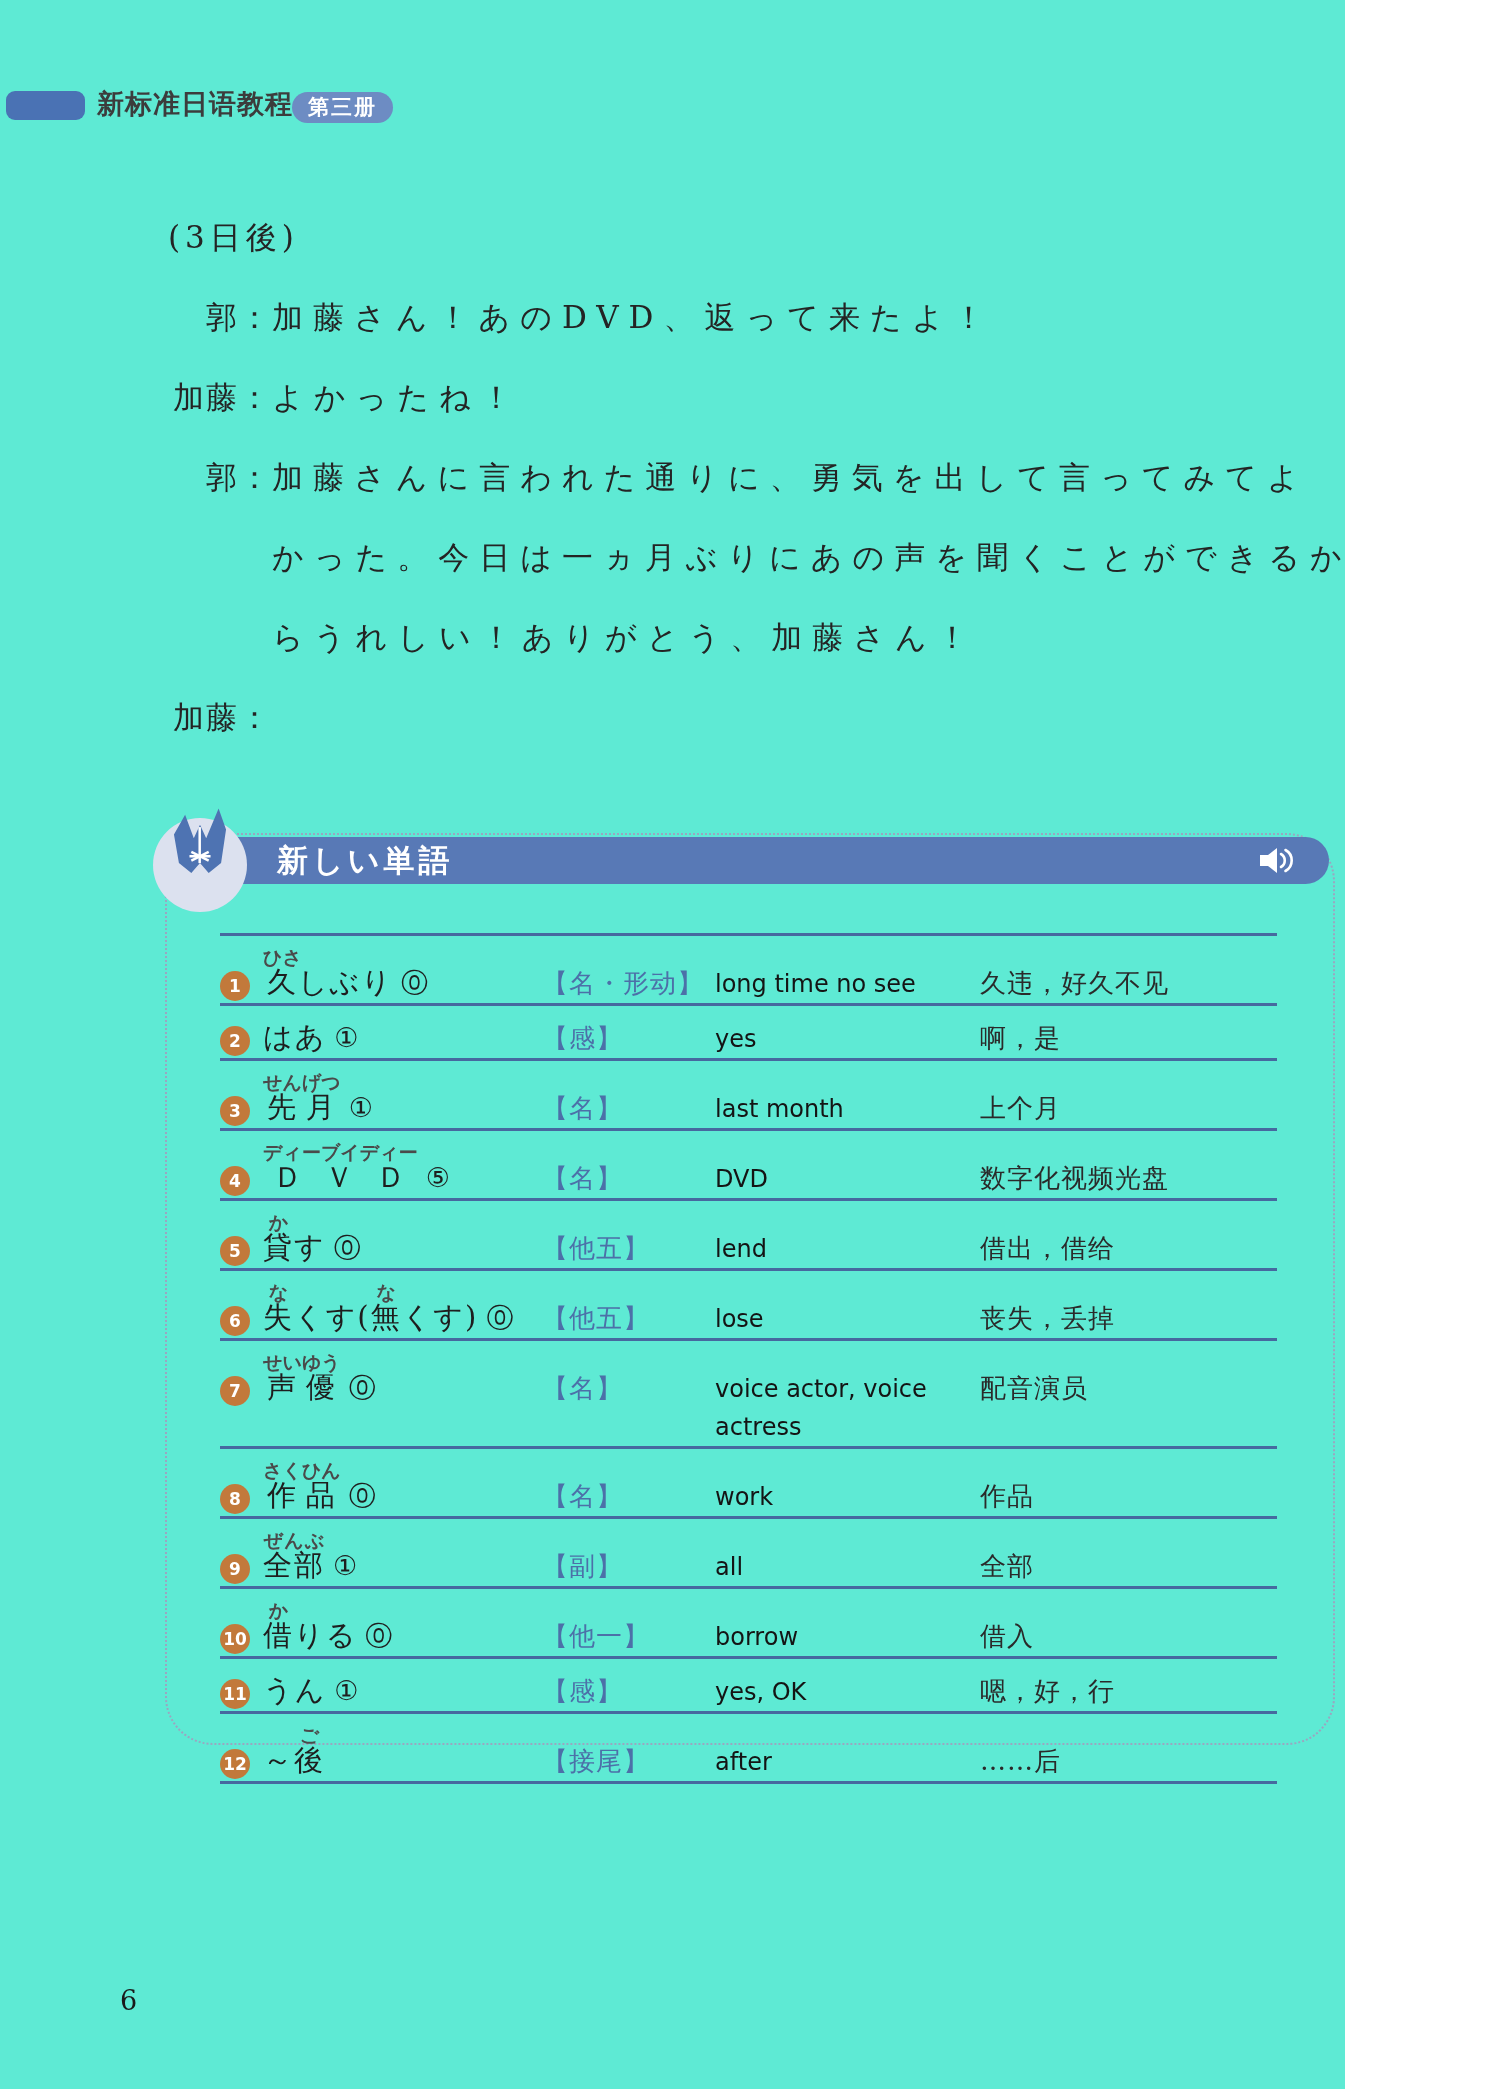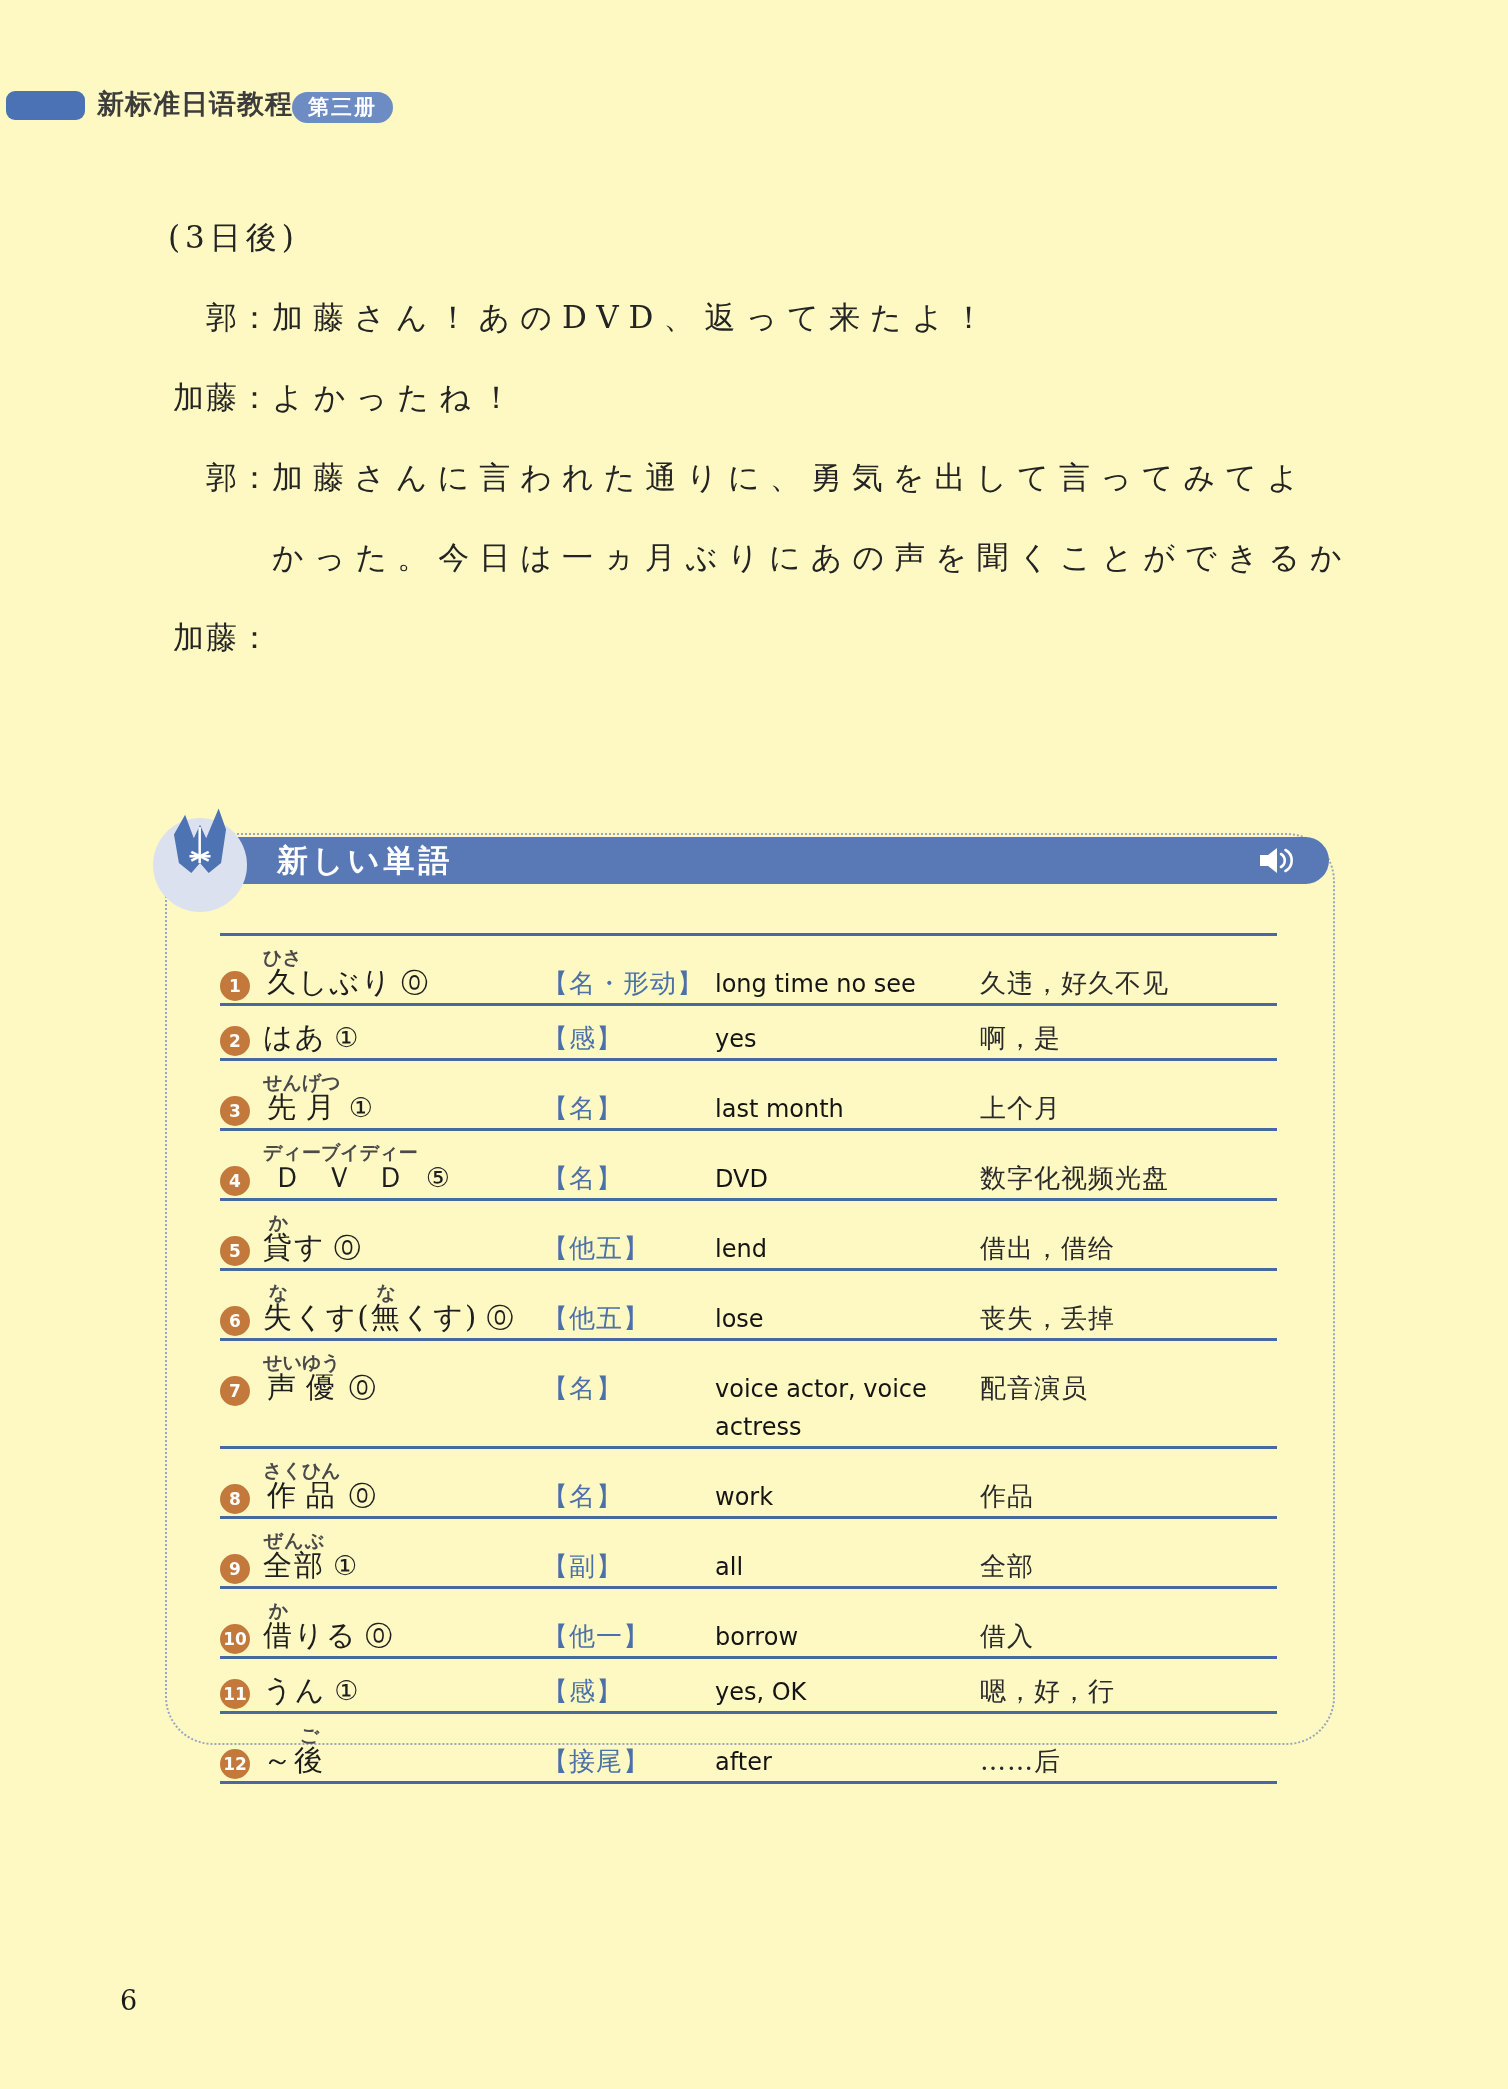--- a/index.html
+++ b/index.html
@@ -1,18 +1,18 @@
 <!DOCTYPE html>
 <html><head>
 <meta charset="utf-8">
 <style>
   html,body{margin:0;padding:0;background:#ffffff;}
   .page{
-    position:relative;width:1508px;height:2089px;background:#fef9c3;overflow:hidden;
-    font-family:"DejaVu Serif","Liberation Serif",serif;color:#222;
+    position:relative;width:1321px;height:2089px;background:#5eead4;overflow:hidden;
+    font-family:"DejaVu Serif","Liberation Serif",serif;color:#222;padding-left:24px;
   }
   
   .hdr-bar{position:absolute;left:6px;top:91px;width:79px;height:29px;background:#4a72b4;border-radius:9px;}
   .hdr-title{
     position:absolute;left:97px;top:86px;
     font-family:"DejaVu Sans","Liberation Sans",sans-serif;font-weight:bold;
     font-size:27px;color:#3c3c3c;letter-spacing:1px;
   }
   .hdr-badge{
     position:absolute;left:292px;top:92px;height:31px;padding:0 16px;background:#6d8cc3;
@@ -79,20 +79,21 @@
     <div class="dlg-text">
             <div class="dlg-line">よかったね！</div>
           </div>
   </div>
 
   <div class="dlg-row">
     <div class="dlg-speaker">郭：</div>
     <div class="dlg-text">
             <div class="dlg-line">加藤さんに言われた通りに、勇気を出して言ってみてよ</div>
             <div class="dlg-line">かった。今日は一ヵ月ぶりにあの声を聞くことができるか</div>
+            <div class="dlg-line">らうれしい！ありがとう、加藤さん！</div>
           </div>
   </div>
 
   <div class="dlg-row">
     <div class="dlg-speaker">加藤：</div>
   </div>
 </div>
   </section>
 
   <section class="vocab-box">

